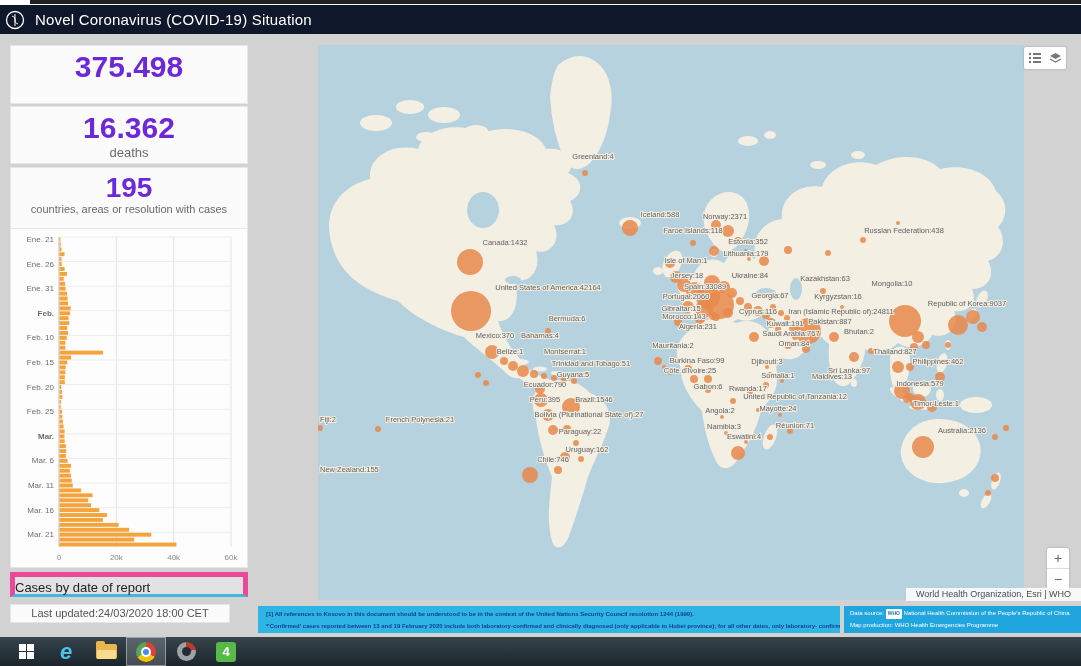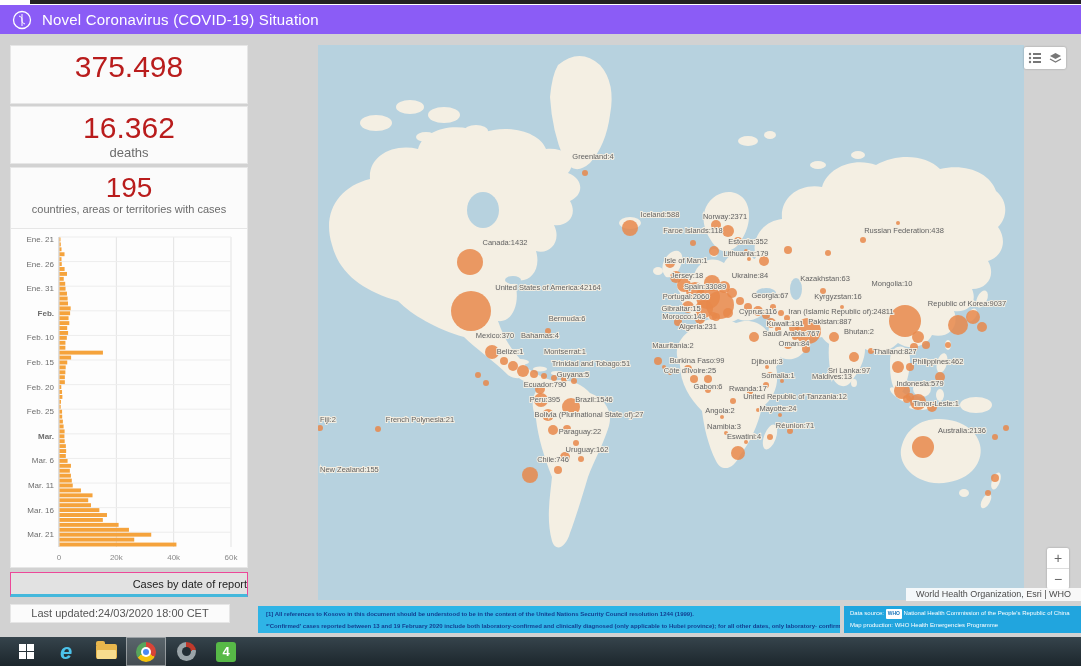--- a/index.html
+++ b/index.html
@@ -2,37 +2,37 @@
 <html><head>
 <meta charset="utf-8">
 <style>
   html,body{margin:0;padding:0}
   body{width:1081px;height:666px;position:relative;background:#d2d2d2;
        font-family:"Liberation Sans",sans-serif;overflow:hidden}
 
   .topline{position:absolute;top:0;left:0;width:100%;height:5px;background:#fff}
   .topdark{position:absolute;top:0;left:30px;right:0;height:4px;background:#222}
 
-  .header{position:absolute;top:5px;left:0;width:100%;height:29px;background:#8b5cf6;
-          display:flex;align-items:center;gap:10px;padding-left:12px;box-sizing:border-box}
+  .header{position:absolute;top:5px;left:0;width:100%;height:29px;background:#0f172a;
+          display:flex;align-items:center;gap:10px;padding-left:5px;box-sizing:border-box}
   .header .title{color:#fff;font-size:15px;letter-spacing:.2px}
 
   .stat-card{position:absolute;left:10px;width:238px;background:#fbfbfb;border:1px solid #e6e6e6;
              box-sizing:border-box;text-align:center}
-  .stat-value{font-size:30px;font-weight:normal;color:#b91c1c;margin-top:5px;line-height:1.05}
+  .stat-value{font-size:30px;font-weight:bold;color:#6d28d9;margin-top:5px;line-height:1.05}
   .stat-label{font-size:13px;color:#6b6b6b;margin-top:1px}
   #stat-3 .stat-value{font-size:28px}
   #stat-3 .stat-label{font-size:11px}
 
   .chart-card{position:absolute;left:10px;top:228px;width:238px;height:340px;
               background:#fdfdfd;border:1px solid #e6e6e6;box-sizing:border-box}
 
   .tabs{position:absolute;left:10px;top:572px;width:238px;height:25px;display:flex}
-  .tab{flex:1;font-size:11px;color:#444;text-align:right;line-height:22px;
-       border:1px solid #ec4899;box-sizing:border-box;background:#f7f7f7;cursor:pointer}
+  .tab{flex:1;font-size:13px;color:#444;text-align:left;line-height:22px;
+       border:5px solid #ec4899;box-sizing:border-box;background:#f7f7f7;cursor:pointer}
   .tab.active{background:#e2e2e2;border-bottom:3px solid #44b8dc;color:#222}
 
   .updated{position:absolute;left:10px;top:604px;width:220px;height:19px;background:#fbfbfb;
            border:1px solid #e6e6e6;box-sizing:border-box;text-align:center;font-size:11px;
            color:#555;line-height:17px}
 
   .map-wrap{position:absolute;left:318px;top:45px;width:706px;height:555px;background:#fef9c3;overflow:hidden}
 
   .map-buttons{position:absolute;left:1024px;top:47px;width:42px;height:22px;background:#fff;
                border-radius:2px;display:flex;box-shadow:0 0 2px rgba(0,0,0,.3)}
@@ -96,21 +96,21 @@
 
 <div class="stat-card" id="stat-1" style="top:45px;height:59px">
   <div class="stat-value">375.498</div>
 </div>
 <div class="stat-card" id="stat-2" style="top:106px;height:58px">
   <div class="stat-value">16.362</div>
   <div class="stat-label">deaths</div>
 </div>
 <div class="stat-card" id="stat-3" style="top:167px;height:68px">
   <div class="stat-value">195</div>
-  <div class="stat-label">countries, areas or territories with cases</div>
+  <div class="stat-label">countries, areas or resolution with cases</div>
 </div>
 
 <div class="chart-card">
   <svg id="chart-svg" width="236" height="338">
       <line x1="48" y1="8" x2="48" y2="318" stroke="#e3e3e3" stroke-width="1"></line>
       <text x="48" y="331" text-anchor="middle" font-size="8" fill="#8a8a8a" font-family="&quot;Liberation Sans&quot;,sans-serif">0</text>
       <line x1="105.33333333333334" y1="8" x2="105.33333333333334" y2="318" stroke="#e3e3e3" stroke-width="1"></line>
       <text x="105.33333333333334" y="331" text-anchor="middle" font-size="8" fill="#8a8a8a" font-family="&quot;Liberation Sans&quot;,sans-serif">20k</text>
       <line x1="162.66666666666669" y1="8" x2="162.66666666666669" y2="318" stroke="#e3e3e3" stroke-width="1"></line>
       <text x="162.66666666666669" y="331" text-anchor="middle" font-size="8" fill="#8a8a8a" font-family="&quot;Liberation Sans&quot;,sans-serif">40k</text>

